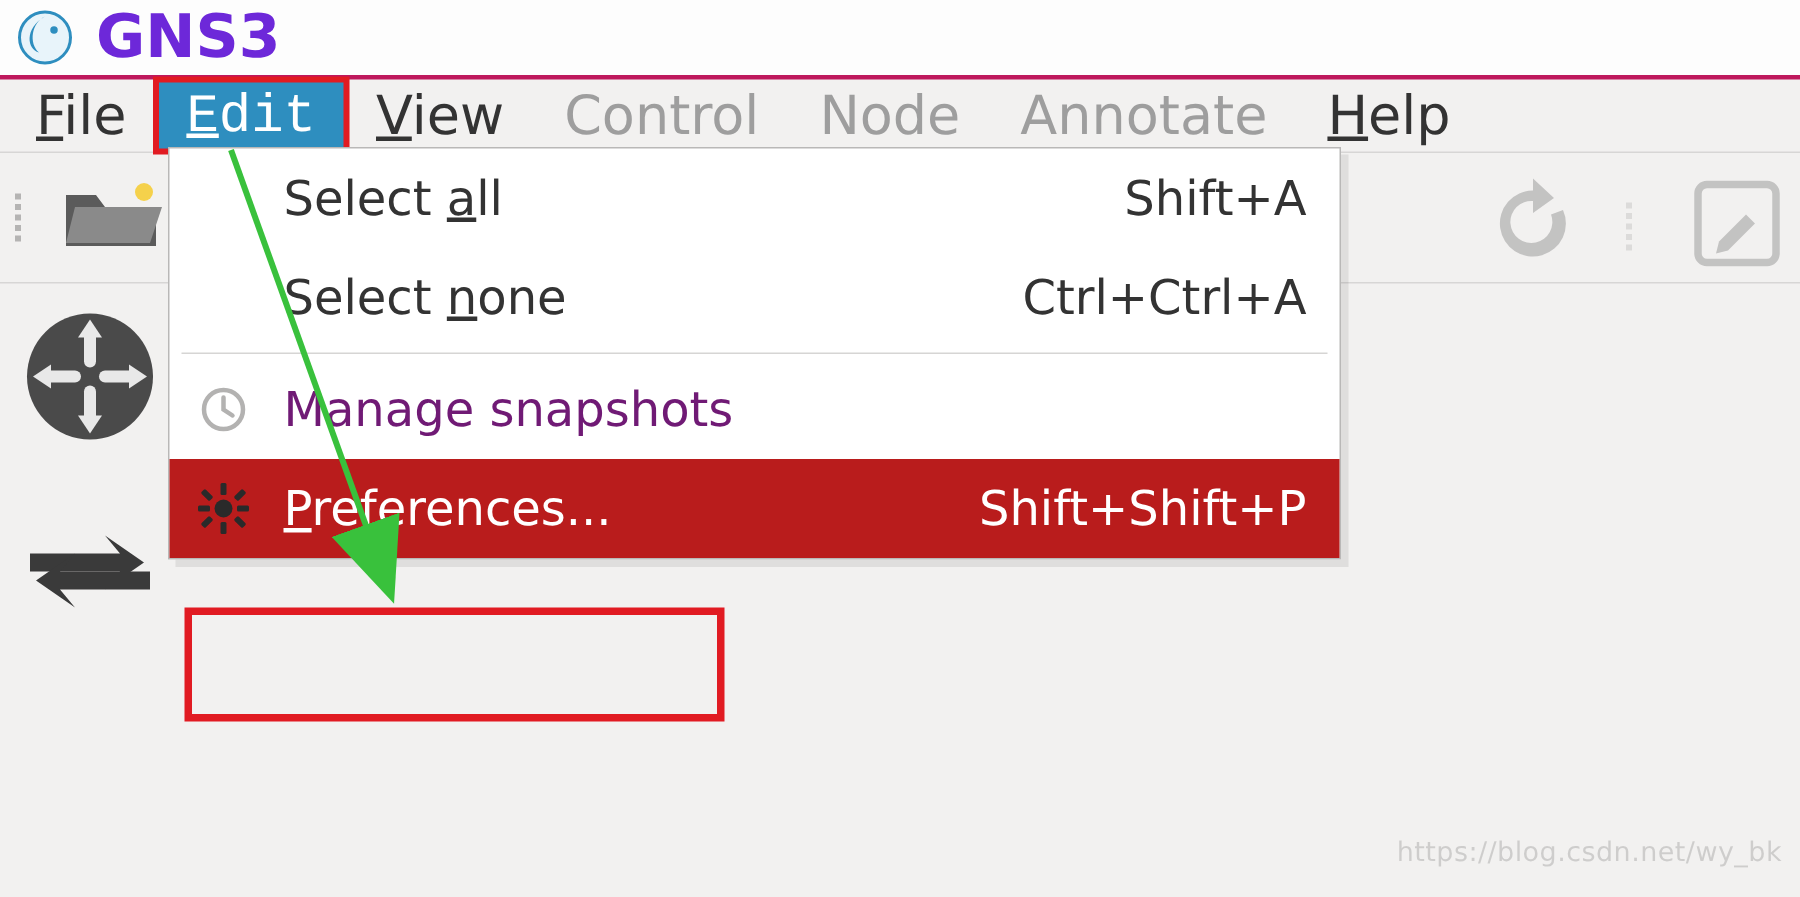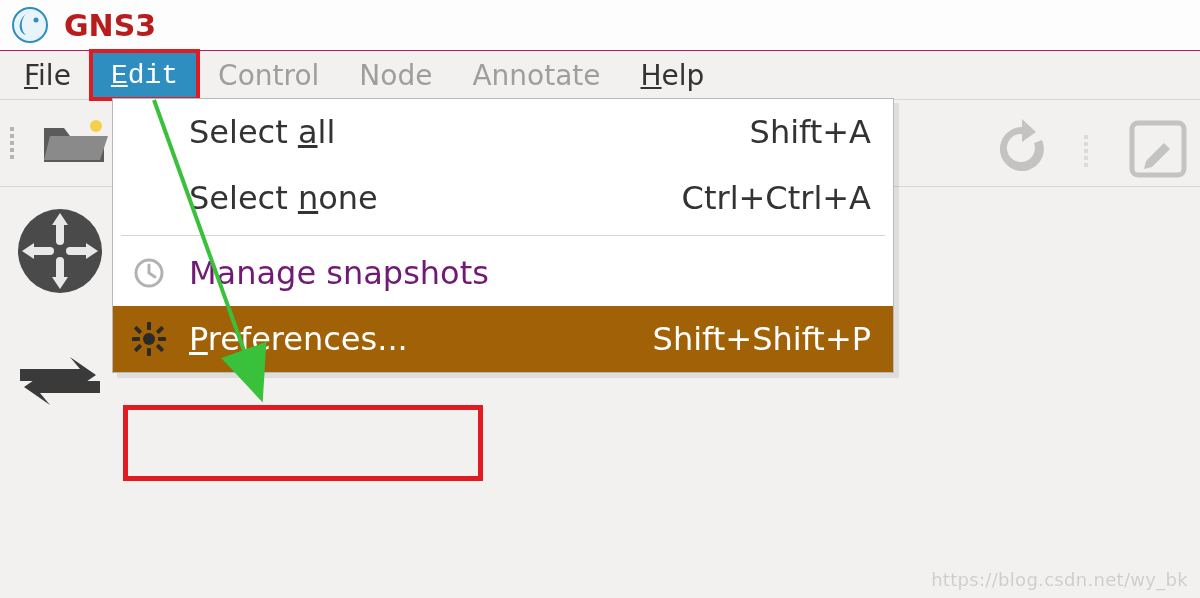--- a/index.html
+++ b/index.html
@@ -20,35 +20,35 @@
     align-items: center;
     padding: 0 10px;
     background: #fdfdfd;
   }
   .app-icon {
     width: 40px;
     height: 40px;
     margin-right: 14px;
   }
   .title-text {
-    font-size: 30px;
+    font-size: 40px;
     font-weight: 600;
-    color: #b91c1c;
+    color: #6d28d9;
   }
 
   
   .menubar {
     height: 48px;
     display: flex;
     align-items: stretch;
     padding: 0 4px;
     background: #f2f1f0;
-    border-top: 1px solid #be185d;
+    border-top: 3px solid #be185d;
     border-bottom: 1px solid #d7d6d5;
-    font-size: 28px;
+    font-size: 36px;
   }
   .menu-item {
     display: flex;
     align-items: center;
     padding: 0 20px;
     color: #333;
     cursor: default;
   }
   .menu-item.disabled { color: #9e9e9e; }
   .menu-item .ul { text-decoration: underline; }
@@ -129,21 +129,21 @@
   .dd-item .lbl .ul { text-decoration: underline; }
   .dd-item .short { color: #333; }
   .dd-item.disabled { color: #701a75; }
   .dd-item.disabled .short { color:#a2a1a0; }
   .dd-sep {
     height: 1px;
     margin: 4px 8px;
     background: #d6d5d4;
   }
   .dd-item.highlight {
-    background: #a16207;
+    background: #b91c1c;
     color: #ffffff;
   }
   .dd-item.highlight .short { color:#fff; }
   .dd-pref-redbox {
     position: absolute;
     border: 5px solid #e11b22;
     pointer-events: none;
   }
 
   
@@ -161,21 +161,21 @@
     height: 86px;
     display: flex;
     align-items: center;
     gap: 30px;
     opacity: 0.35;
   }
 
   .watermark {
     position: absolute;
     right: 12px;
-    bottom: 8px;
+    bottom: 19px;
     font-size: 18px;
     color: rgba(0,0,0,0.15);
     letter-spacing: .3px;
   }
 </style>
 </head>
 <body>
 
 <div class="titlebar">
   <span class="app-icon">
@@ -190,20 +190,23 @@
 
 <div class="menubar">
   <div class="menu-item">
       <span><span class="ul">F</span>ile</span>
     </div>
   <div class="edit-wrap">
     <div class="menu-item active">
         <span><span class="ul">E</span>dit</span>
       </div>
   </div>
+  <div class="menu-item">
+      <span><span class="ul">V</span>iew</span>
+    </div>
   <div class="menu-item disabled">
       <span>Control</span>
     </div>
   <div class="menu-item disabled">
       <span>Node</span>
     </div>
   <div class="menu-item disabled">
       <span>Annotate</span>
     </div>
   <div class="menu-item">

